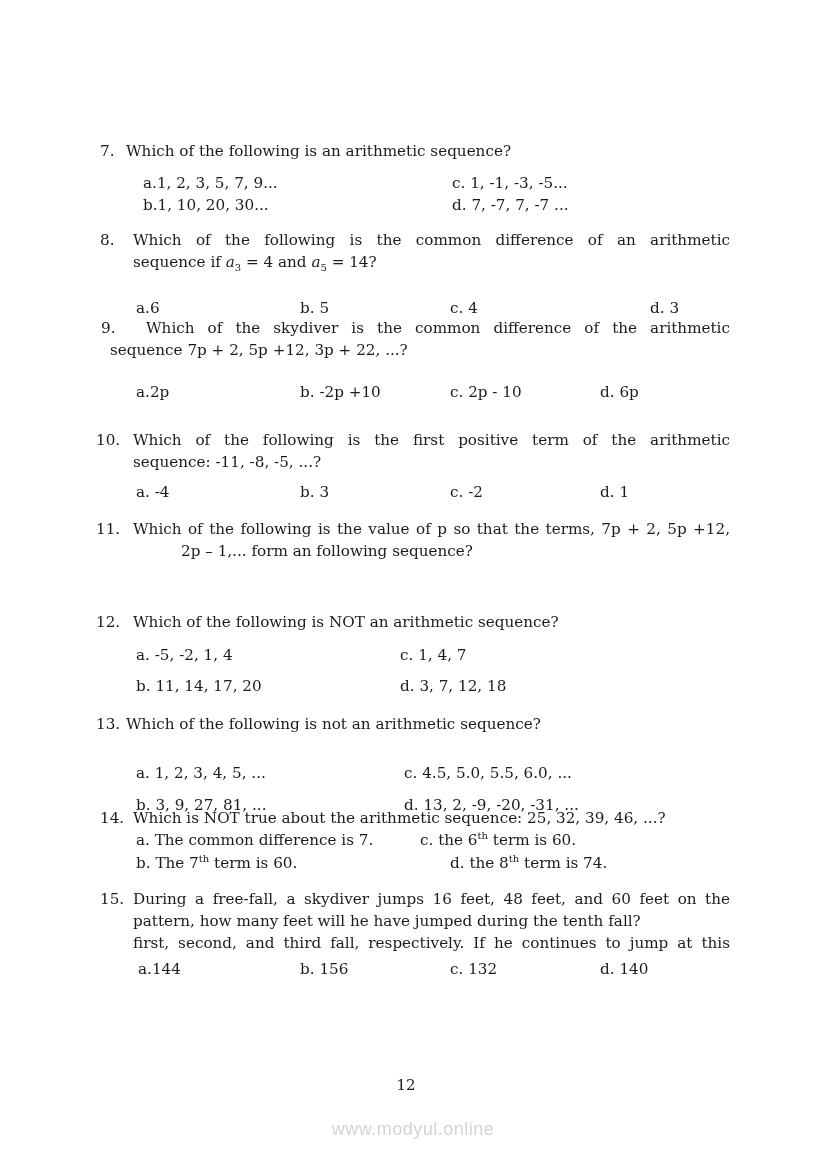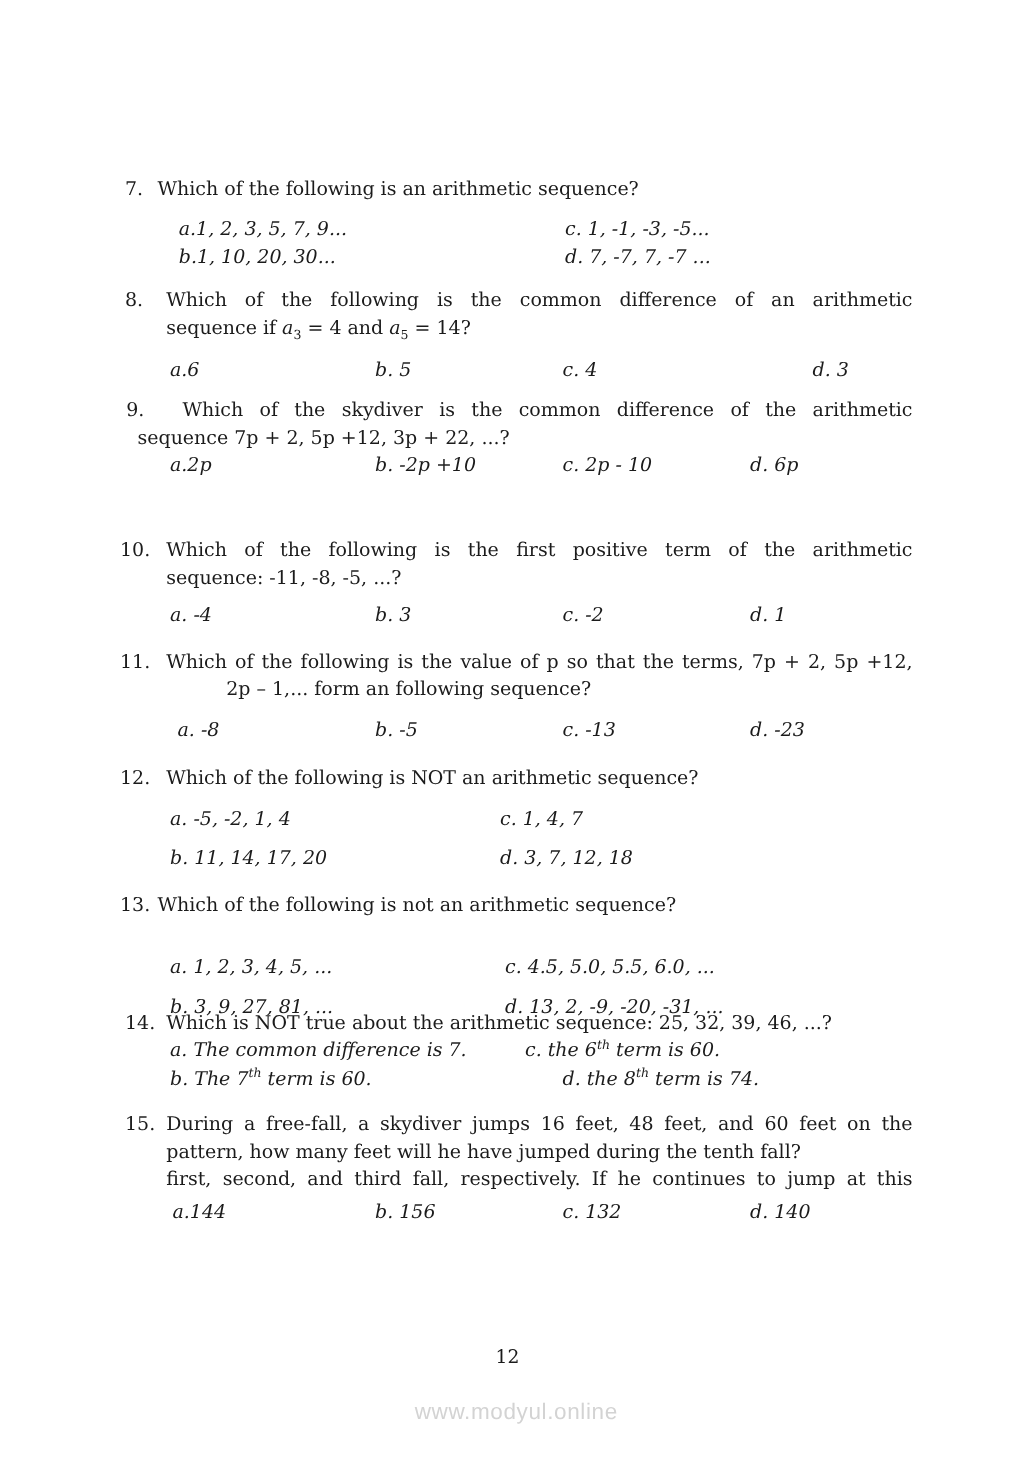--- a/index.html
+++ b/index.html
@@ -9,21 +9,21 @@
     background:#ffffff;
     font-family:"DejaVu Serif", serif;
     font-size:15.2px;
     color:#1b1b1b;
     overflow:hidden;
   }
   .q { position:absolute; left:96px; width:634px; line-height:22px; }
   .qnum { position:absolute; top:0; }
   .qtext { padding-left:37px; }
   .jf { text-align:justify; text-align-last:justify; }
-  .optrow { position:relative; height:22px;font-style:italic; }
+  .optrow { position:relative; height:22px; }
   .opt { position:absolute; white-space:nowrap; }
   sub { font-size:10px; line-height:0; }
   sup { font-size:10px; line-height:0; }
   .pagenum {
     position:absolute; top:1076px; left:0; width:812px;
     text-align:center; font-family:"DejaVu Serif", serif; font-size:15px; color:#1b1b1b;
   }
   .watermark {
     position:absolute; top:1119px; left:0; width:826px;
     text-align:center; font-family:"Liberation Sans", sans-serif;
@@ -45,33 +45,33 @@
     <div class="optrow">
       <span class="opt" style="left:47px">b.1, 10, 20, 30...</span>
       <span class="opt" style="left:356px">d. 7, -7, 7, -7 ...</span>
     </div>
   </section>
 
   <section class="q" style="top:229px">
     <span class="qnum" style="left:4px">8.</span>
     <div class="qtext jf">Which of the following is the common difference of an arithmetic</div>
     <div class="qtext">sequence if <i>a</i><sub>3</sub> = 4 and <i>a</i><sub>5</sub> = 14?</div>
-    <div class="optrow" style="margin-top:12px">
+    <div class="optrow" style="margin-top:24px">
       <span class="opt" style="left:40px">a.6</span>
       <span class="opt" style="left:204px">b. 5</span>
       <span class="opt" style="left:354px">c. 4</span>
       <span class="opt" style="left:554px">d. 3</span>
     </div>
   </section>
 
   <section class="q" style="top:317px">
     <span class="qnum" style="left:5px">9.</span>
     <div class="qtext jf" style="padding-left:50px">Which of the skydiver is the common difference of the arithmetic</div>
     <div class="qtext" style="padding-left:14px">sequence 7p + 2, 5p +12, 3p + 22, ...?</div>
-    <div class="optrow" style="">
+    <div class="optrow" style="margin-top:20px">
       <span class="opt" style="left:40px">a.2p</span>
       <span class="opt" style="left:204px">b. -2p +10</span>
       <span class="opt" style="left:354px">c. 2p - 10</span>
       <span class="opt" style="left:504px">d. 6p</span>
     </div>
   </section>
 
   <section class="q" style="top:429px">
     <span class="qnum" style="left:0">10.</span>
     <div class="qtext jf">Which of the following is the first positive term of the arithmetic</div>
@@ -81,26 +81,20 @@
       <span class="opt" style="left:204px">b. 3</span>
       <span class="opt" style="left:354px">c. -2</span>
       <span class="opt" style="left:504px">d. 1</span>
     </div>
   </section>
 
   <section class="q" style="top:518px">
     <span class="qnum" style="left:0">11.</span>
     <div class="qtext jf">Which of the following is the value of p so that the terms, 7p + 2, 5p +12,</div>
     <div class="qtext" style="padding-left:85px">2p – 1,... form an following sequence?</div>
-    <div class="optrow" style="margin-top:11px">
-      <span class="opt" style="left:46px">a. -8</span>
-      <span class="opt" style="left:204px">b. -5</span>
-      <span class="opt" style="left:354px">c. -13</span>
-      <span class="opt" style="left:504px">d. -23</span>
-    </div>
   </section>
 
   <section class="q" style="top:611px">
     <span class="qnum" style="left:0">12.</span>
     <div class="qtext">Which of the following is NOT an arithmetic sequence?</div>
     <div class="optrow" style="margin-top:11px">
       <span class="opt" style="left:40px">a. -5, -2, 1, 4</span>
       <span class="opt" style="left:304px">c. 1, 4, 7</span>
     </div>
     <div class="optrow" style="margin-top:9px">

